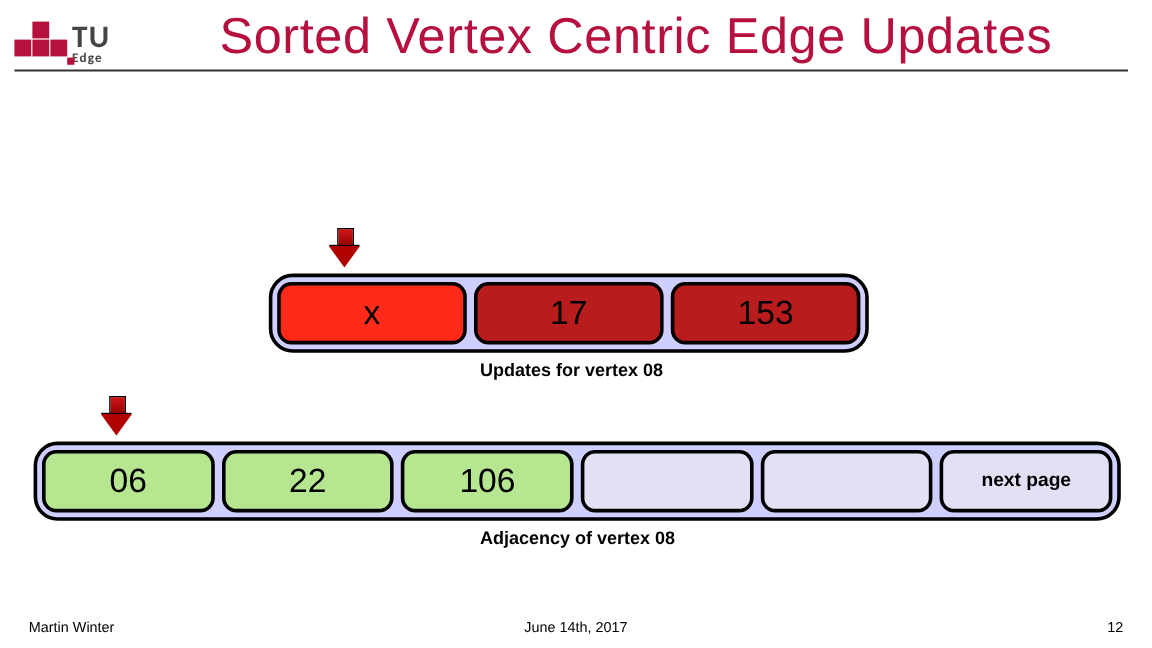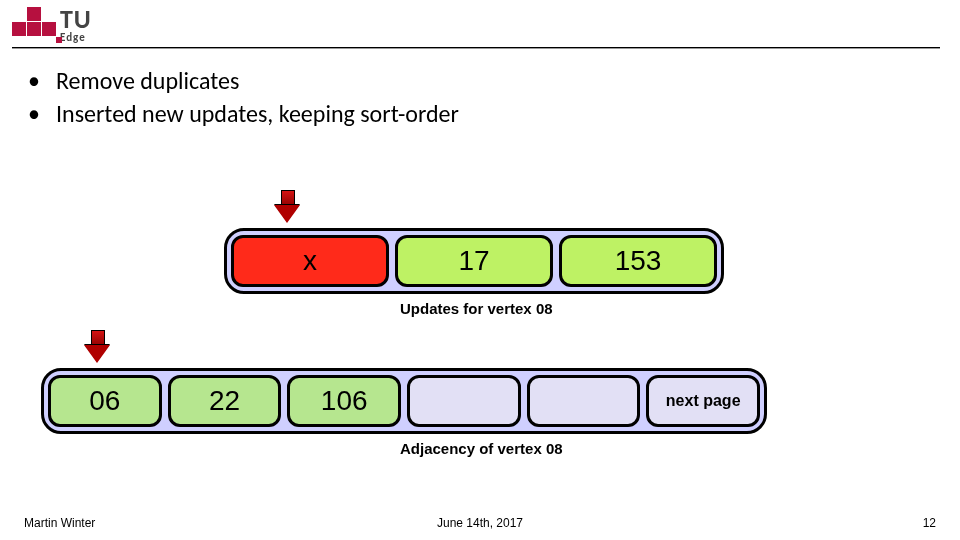--- a/index.html
+++ b/index.html
@@ -33,21 +33,21 @@
   .pill-container {
     position: absolute; border: 3px solid #000; border-radius: 20px; background: #cfcfff;
     display: flex; align-items: center; padding: 4px; gap: 6px;
   }
   .cell {
     flex: 1; height: 52px; border: 3px solid #000; border-radius: 12px;
     display: flex; align-items: center; justify-content: center;
     font-size: 28px; font-weight: 400; font-family: Arial, sans-serif;
   }
   .cell.red   { background: #ff2a1a; }
-  .cell.peach { background: #bef264; }
+  .cell.peach { background: #b91c1c; }
   .cell.green { background: #b6e68f; }
   .cell.lav   { background: #e2e0f5; }
   .cell.small-text { font-size: 16px; font-weight: 700; }
 
   .caption { position: absolute; font-size: 15px; font-weight: 700; font-family: Arial, sans-serif; }
 
   .footer { position: absolute; left: 0; right: 0; bottom: 0; height: 28px; display: flex; align-items: center; justify-content: space-between; padding: 0 24px 6px 24px; font-size: 12px; font-family: Arial, sans-serif; }
   .footer .center { position: absolute; left: 0; right: 0; text-align: center; }
   .footer .right { font-weight: 400; }
 </style>
@@ -63,40 +63,37 @@
           <span class="sq b"></span>
           <span class="sq c"></span>
           <span class="sq d"></span>
           <span class="sq e"></span>
       </div>
       <div class="logo-text">
         <div class="tu">TU</div>
         <div class="graz">Edge</div>
       </div>
     </div>
+    <div class="title">Sorted Vertex Centric Edge Updates</div>
   </div>
   <div class="rule"></div>
 
-  <ul class="bullets">
-    <li>Remove duplicates</li>
-    <li>Inserted new updates, keeping sort-order</li>
-  </ul>
 
   <div class="down-arrow" style="left:274px; top:190px;"></div>
 
   <div class="pill-container" style="left:224px; top:228px; width:500px; height:66px;">
     <div class="cell red">x</div>
     <div class="cell peach">17</div>
     <div class="cell peach">153</div>
   </div>
   <div class="caption" style="left:400px; top:300px;">Updates for vertex 08</div>
 
   <div class="down-arrow" style="left:84px; top:330px;"></div>
 
-  <div class="pill-container" style="left:41px; top:368px; width:726px; height:66px;">
+  <div class="pill-container" style="left:28px; top:368px; width:906px; height:66px;">
     <div class="cell green">06</div>
     <div class="cell green">22</div>
     <div class="cell green">106</div>
     <div class="cell lav"></div>
     <div class="cell lav"></div>
     <div class="cell lav small-text">next page</div>
   </div>
   <div class="caption" style="left:400px; top:440px;">Adjacency of vertex 08</div>
 
   <div class="footer">

